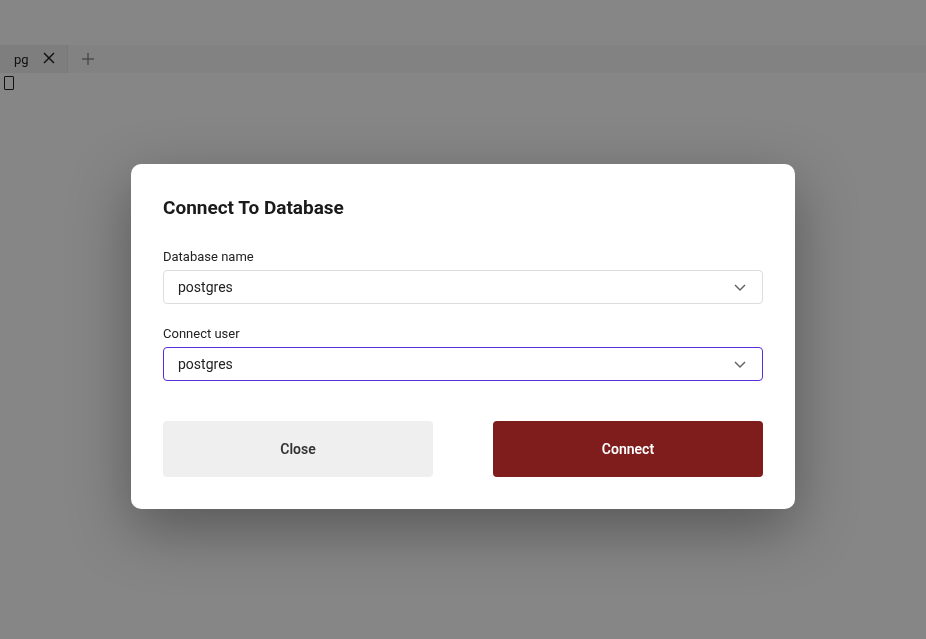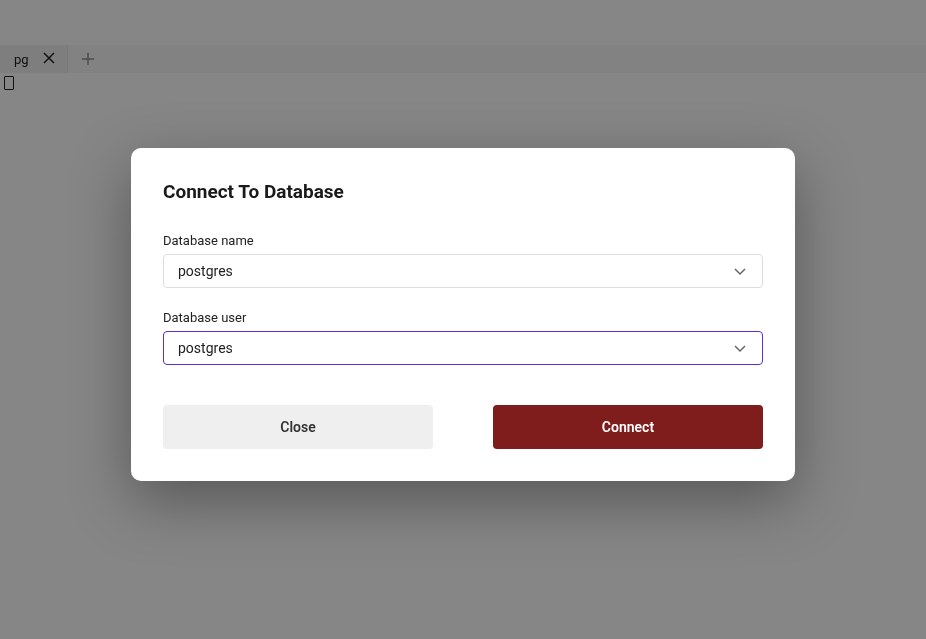--- a/index.html
+++ b/index.html
@@ -75,21 +75,21 @@
     }
 
     .overlay {
       position: absolute;
       inset: 0;
       background: rgba(0,0,0,0.45);
     }
 
     .dialog {
       position: absolute;
-      top: 148px;
+      top: 164px;
       left: 50%;
       transform: translateX(-50%);
       width: 664px;
       background: #ffffff;
       border-radius: 10px;
       padding: 32px;
       box-shadow: 0 20px 60px rgba(0,0,0,0.35);
     }
 
     .dialog-title {
@@ -140,21 +140,21 @@
     }
 
     .button-row {
       display: flex;
       gap: 60px;
       margin-top: 40px;
     }
 
     .btn {
       flex: 1;
-      height: 44px;
+      height: 56px;
       border: none;
       border-radius: 4px;
       font-size: 14px;
       font-weight: 600;
       cursor: pointer;
       display: flex;
       align-items: center;
       justify-content: center;
     }
 
@@ -202,21 +202,21 @@
     <div class="field-label">Database name</div>
     <div class="select-control">
       <span class="select-value">postgres</span>
       <svg class="chevron-down-icon" viewBox="0 0 16 16" stroke="currentColor" stroke-width="1.5" fill="none">
         <polyline points="3,6 8,11 13,6"></polyline>
       </svg>
     </div>
   </div>
 
   <div class="field-group">
-    <div class="field-label">Database user</div>
+    <div class="field-label">Connect user</div>
     <div class="select-control focused">
       <span class="select-value">postgres</span>
       <svg class="chevron-down-icon" viewBox="0 0 16 16" stroke="currentColor" stroke-width="1.5" fill="none">
         <polyline points="3,6 8,11 13,6"></polyline>
       </svg>
     </div>
   </div>
 
   <div class="button-row">
     <button class="btn btn-close">Close</button>

